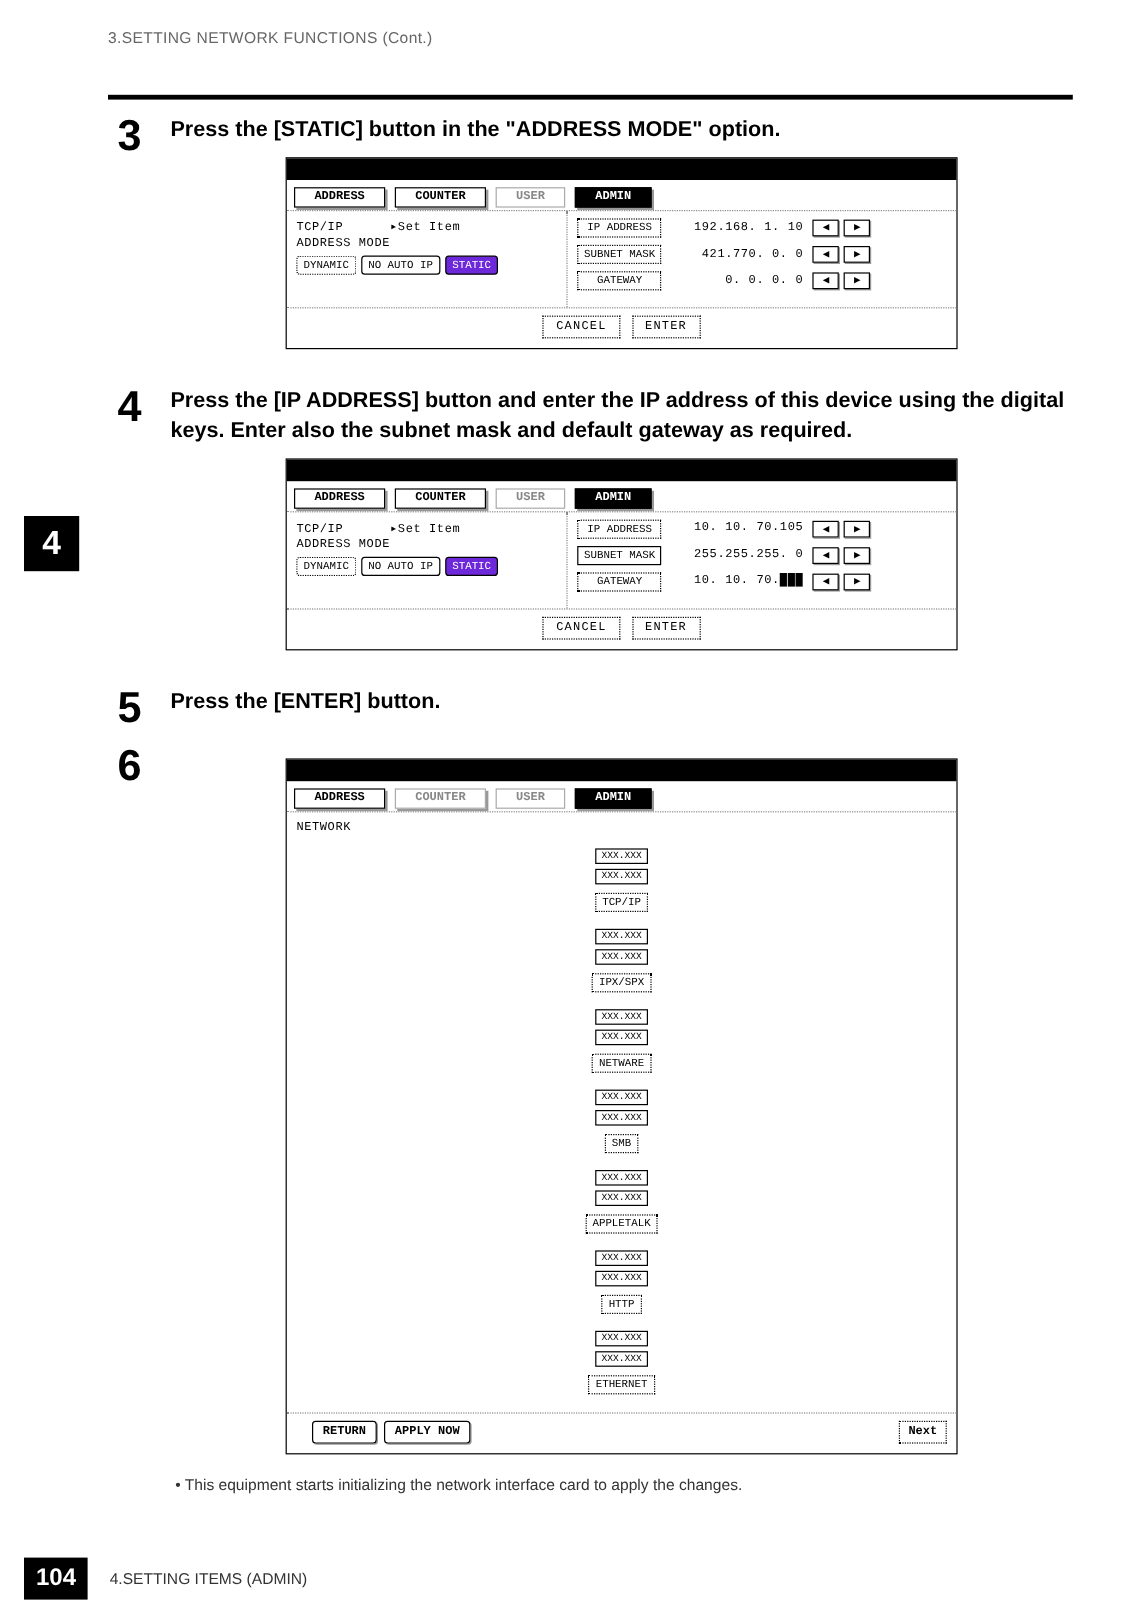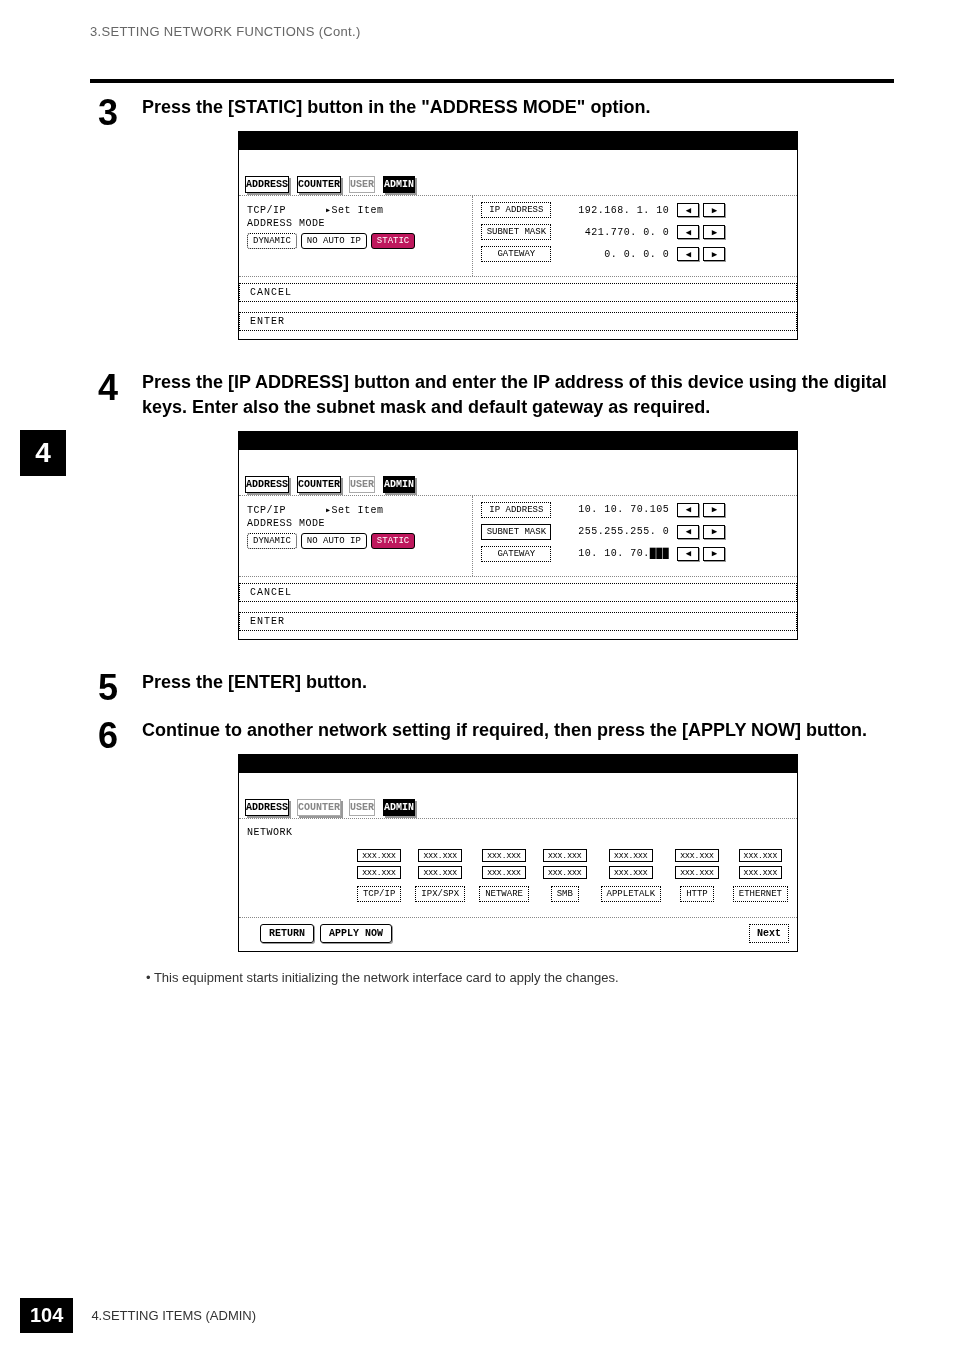--- a/index.html
+++ b/index.html
@@ -10,43 +10,43 @@
   .tab-badge { position: absolute; left: 20px; top: 430px; width: 46px; height: 46px; background: #000; color: #fff; font-size: 28px; font-weight: bold; display: flex; align-items: center; justify-content: center; }
   .step { display: flex; gap: 16px; margin-top: 12px; }
   .step-num { font-size: 36px; font-weight: bold; line-height: 1; width: 36px; flex: 0 0 36px; text-align: center; }
   .step-body { flex: 1; }
   .step-title { font-size: 18px; font-weight: bold; line-height: 1.35; }
   .bullet { font-size: 13px; color: #333; margin-top: 6px; margin-left: 4px; }
   .shot { margin: 12px 0 18px 0; display:flex; justify-content:center; }
   .screen { width: 560px; border: 1px solid #000; background: #fff; font-family: "Courier New", monospace; font-size: 11px; color: #000; }
   .screen-top { height: 18px; background: #000; }
   .tabs-row { display: flex; align-items: center; padding: 6px 6px 2px 6px; gap: 8px; }
-  .tab-btn { border: 1px solid #000; padding: 2px 0; font-size: 10px; font-weight: bold; background: #fff; position: relative; margin-top: 20px; }
+  .tab-btn { border: 1px solid #000; padding: 2px 16px; font-size: 10px; font-weight: bold; background: #fff; position: relative; }
   .tab-btn.active { background: #000; color: #fff; }
   .tab-btn.faint { color: #888; border-color: #aaa; }
   .tab-btn.shadow { box-shadow: 2px 2px 0 #999; }
   .two-cols { display: flex; border-top: 1px dotted #888; border-bottom: 1px dotted #888; }
   .col-left { flex: 0 0 42%; border-right: 1px dotted #888; padding: 6px 8px 14px 8px; }
   .col-right { flex: 1; padding: 6px 8px 14px 8px; display:flex; flex-direction:column; gap:6px; }
   .mono-line { font-size: 10px; margin: 2px 0; letter-spacing: 0.5px; }
   .mode-btns { display: flex; gap: 4px; margin-top: 4px; }
   .pill { border: 1px solid #000; padding: 2px 5px; font-size: 9px; border-radius: 3px; background:#fff; }
-  .pill.active { background: #be185d; color: #fff; }
+  .pill.active { background: #6d28d9; color: #fff; }
   .pill.dashed { border-style: dotted; }
   .field-row { display: flex; align-items: center; gap: 8px; }
   .field-btn { border: 1px dotted #000; padding: 2px 4px; font-size: 9px; width: 70px; text-align:center; }
   .field-btn.solid { border-style: solid; }
   .field-val { font-size: 10px; letter-spacing: 0.5px; width: 110px; text-align:right; }
   .arrows { display:flex; gap: 4px; }
   .arrow { border: 1px solid #000; width: 22px; height: 14px; display:flex; align-items:center; justify-content:center; font-size:9px; box-shadow: 1px 1px 0 #999; }
-  .bottom-row { display:flex; justify-content:space-between; gap:10px; padding:6px 0 8px 0;flex-direction:column; }
+  .bottom-row { display:flex; justify-content:center; gap:10px; padding:6px 0 8px 0; }
   .btn-dotted { border: 1px dotted #000; padding: 3px 10px; font-size: 10px; letter-spacing:1px; }
 
   .net-body { padding: 6px 8px 14px 8px; border-top: 1px dotted #888; border-bottom: 1px dotted #888; }
-  .net-grid { display: flex; gap: 12px; justify-content: flex-end; margin-top:10px;}
+  .net-grid { display: flex; gap: 12px; justify-content: flex-end; margin-top:10px;flex-direction:column;}
   .net-item { display:flex; flex-direction:column; align-items:center; gap:4px; border: 1px dotted transparent; }
   .net-item .x { font-size:8px; border:1px solid #000; padding:1px 4px; }
   .net-item .lbl { font-size:9px; border:1px dotted #000; padding:2px 5px; margin-top:3px;}
   .net-bottom { display:flex; justify-content:space-between; padding:6px 8px 8px 8px; }
   .ret-btn { border:1px solid #000; padding:3px 8px; font-size:10px; font-weight:bold; box-shadow: 1px 1px 0 #999; border-radius: 3px;}
   .next-btn { border:1px dotted #000; padding:3px 7px; font-size:10px; font-weight:bold;}
 
   .footer { position: absolute; bottom: 15px; left: 20px; display: flex; align-items: center; gap: 18px; }
   .page-num { background: #000; color: #fff; font-size: 20px; font-weight: bold; padding: 6px 10px; }
   .foot-text { font-size: 13px; color: #333; text-align: center; }
@@ -181,21 +181,20 @@
   <div class="step">
     <div class="step-num">5</div>
     <div class="step-body">
       <div class="step-title">Press the [ENTER] button.</div>
     </div>
   </div>
 
   <div class="step">
     <div class="step-num">6</div>
     <div class="step-body">
-      <div class="step-title">Continue to another network setting if required, then press the [APPLY NOW] button.</div>
       <div class="shot">
         <div class="screen">
           <div class="screen-top"></div>
           <div class="tabs-row">
             <span class="tab-btn shadow">ADDRESS</span>
             <span class="tab-btn faint shadow">COUNTER</span>
             <span class="tab-btn faint">USER</span>
             <span class="tab-btn active shadow">ADMIN</span>
           </div>
           <div class="net-body">

